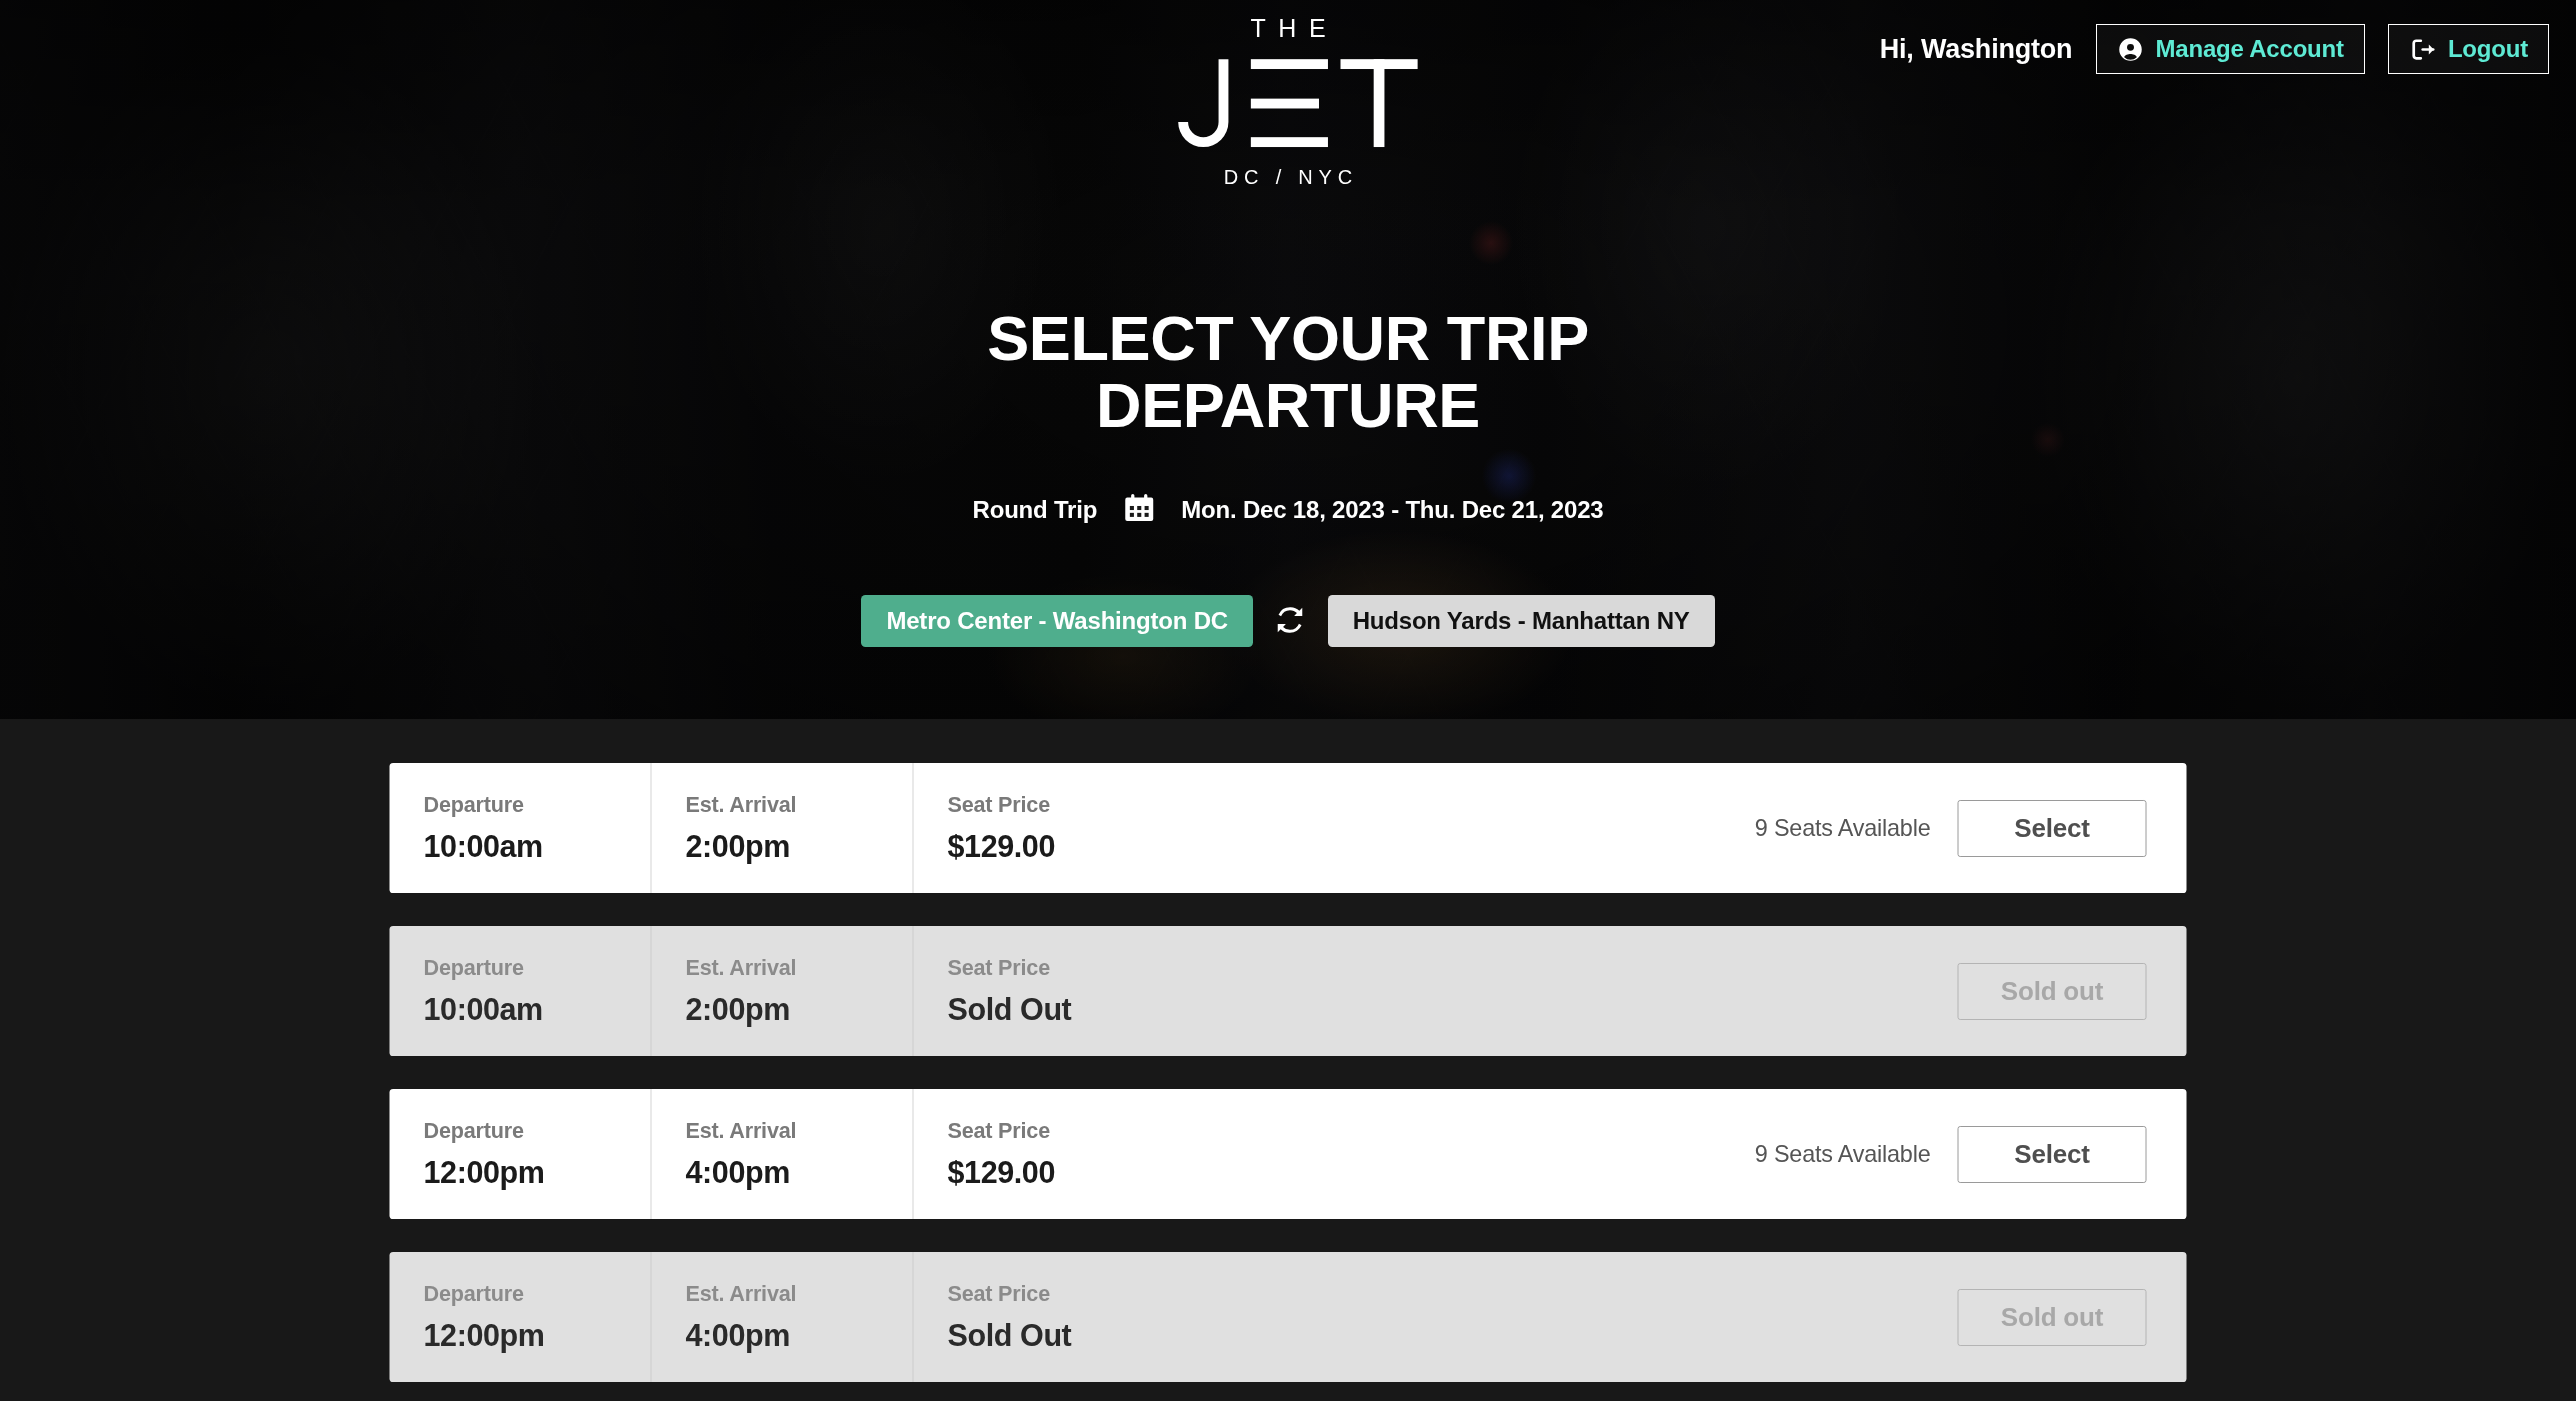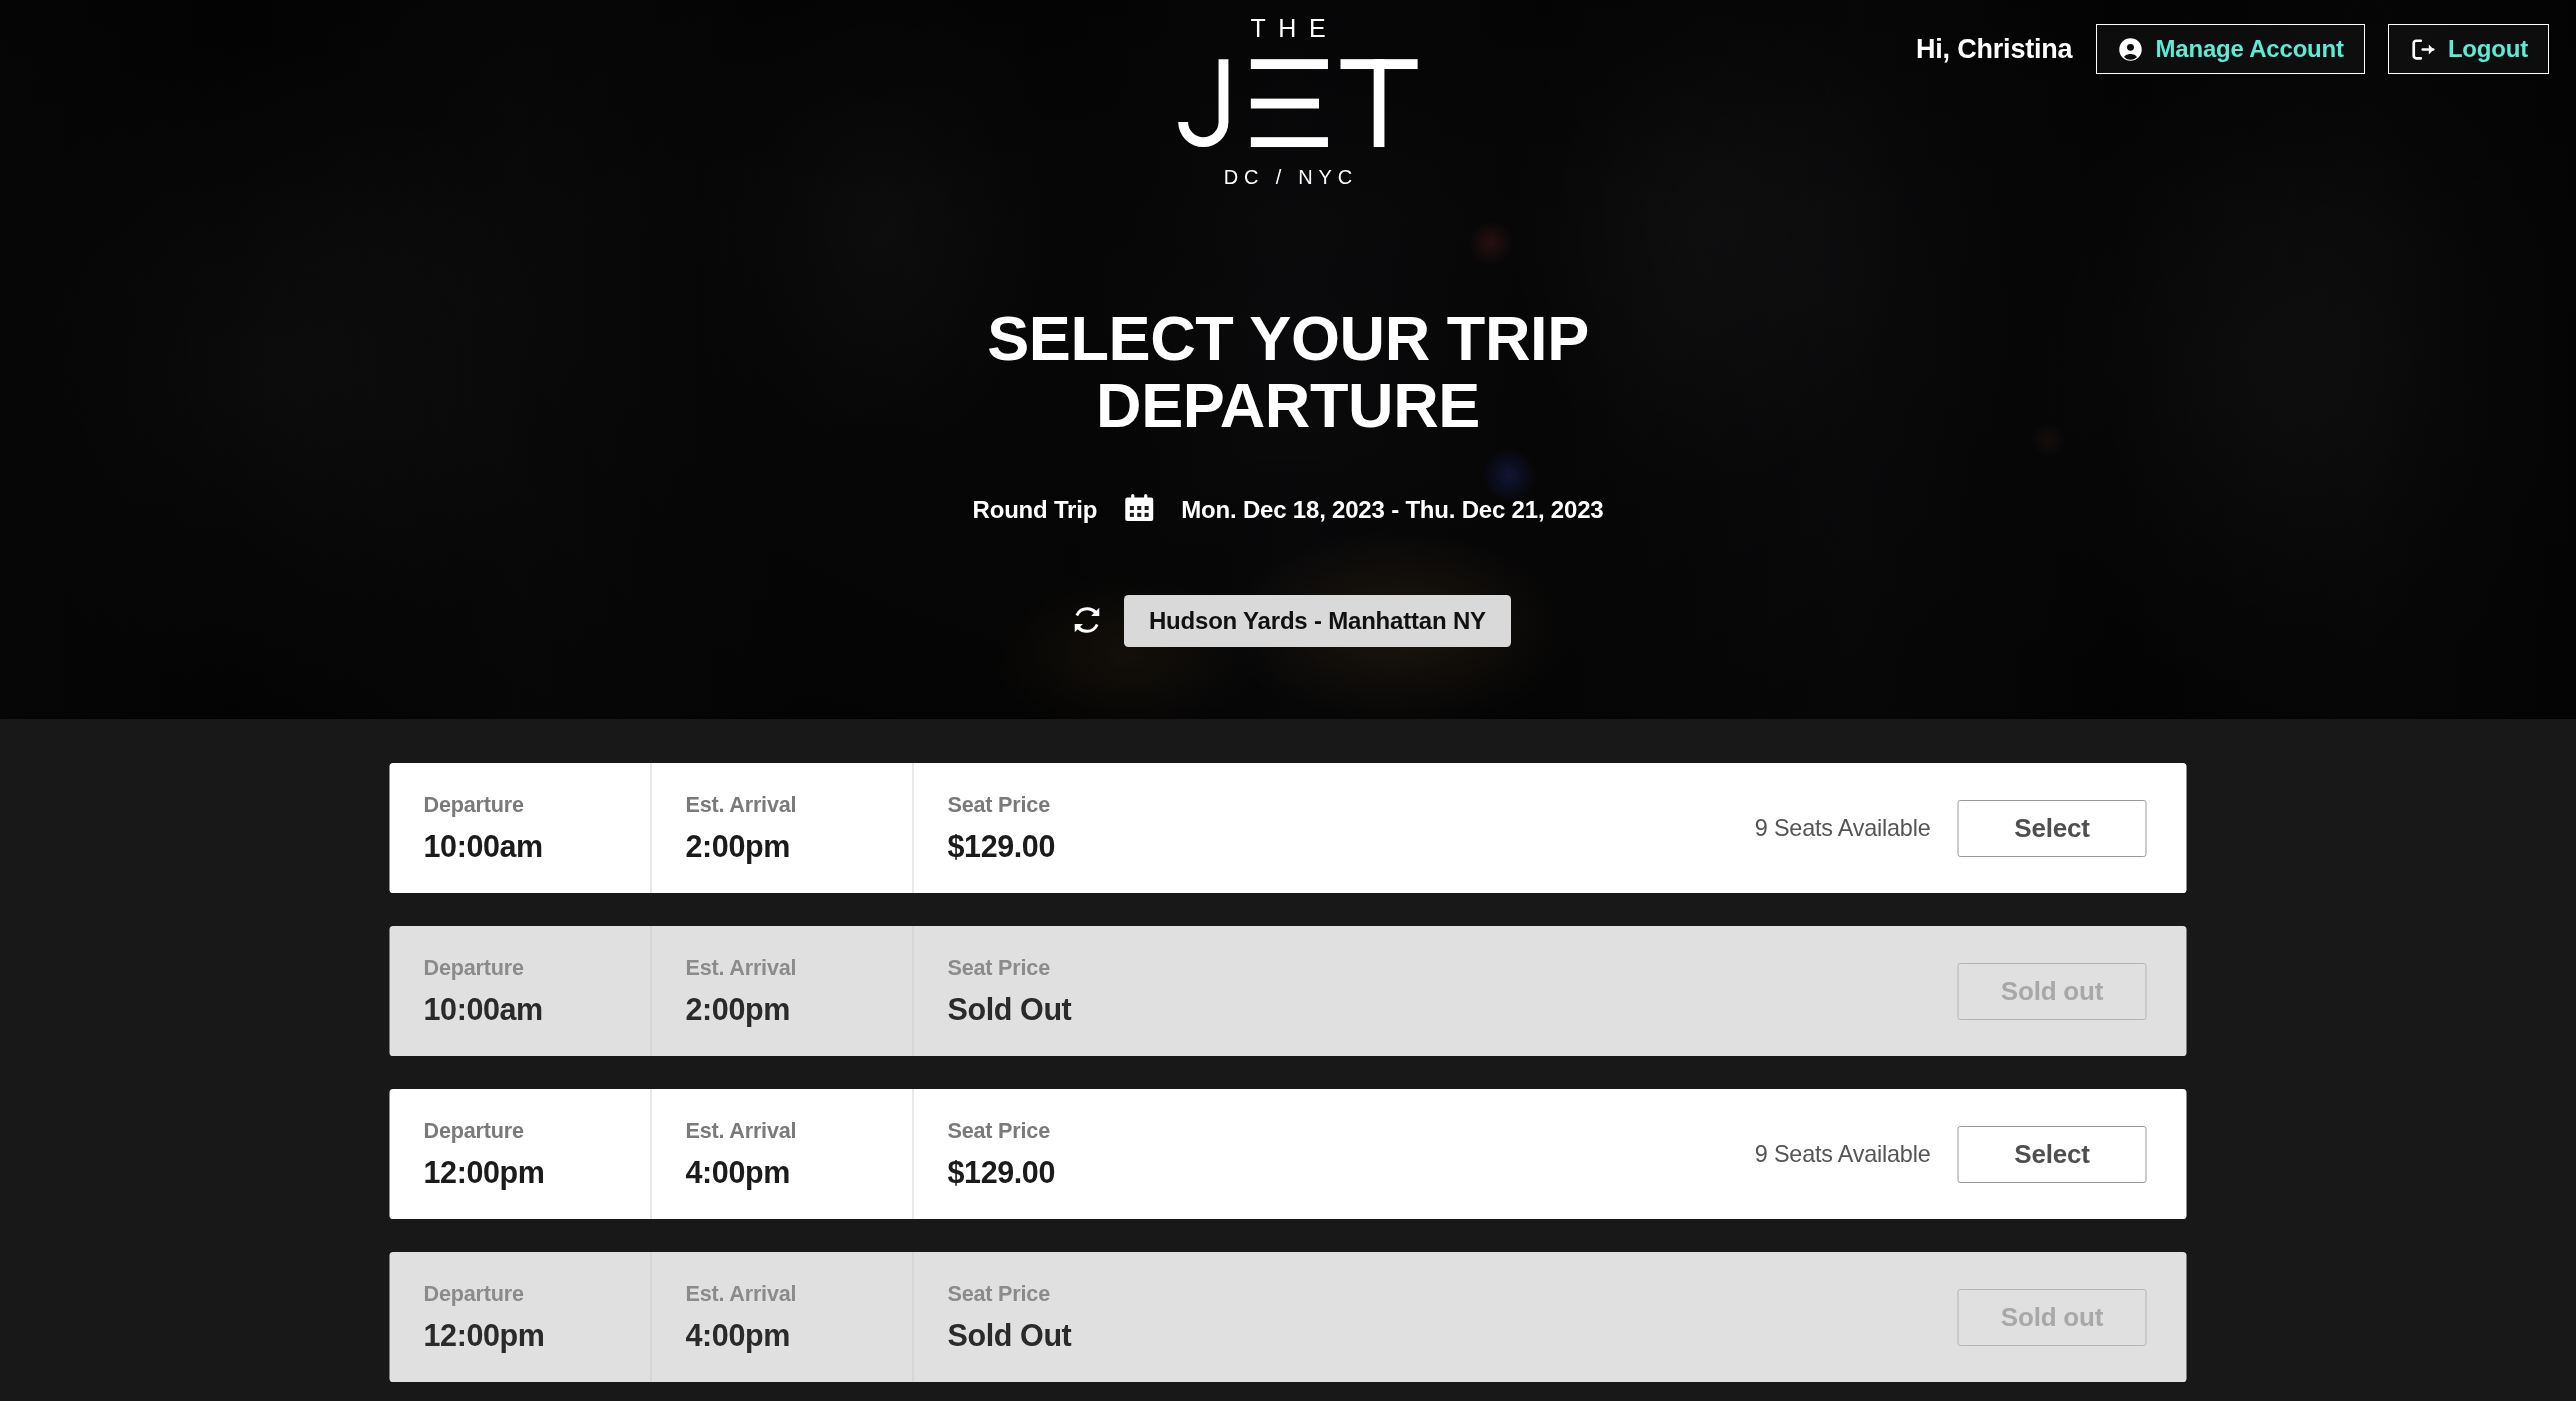--- a/index.html
+++ b/index.html
@@ -269,21 +269,21 @@
 </head>
 <body>
 
 <div class="hero">
   <div class="hero-bg"></div>
   <div class="hero-vignette"></div>
 
   <div class="hero-content">
 
     <div class="topbar">
-      <div class="greeting">Hi, Christina</div>
+      <div class="greeting">Hi, Washington</div>
 
       <button class="ghost-btn">
         <span>
           <svg width="27" height="27" viewBox="0 0 24 24" fill="#ffffff">
             <path d="M12 2a10 10 0 100 20 10 10 0 000-20zm0 5a3.1 3.1 0 110 6.2A3.1 3.1 0 0112 7zm0 14.2a8.1 8.1 0 01-5.6-2.25c.06-1.9 3.73-2.95 5.6-2.95s5.54 1.05 5.6 2.95A8.1 8.1 0 0112 21.2z"></path>
           </svg>
         </span>
         <span>Manage Account</span>
       </button>
 
@@ -331,20 +331,21 @@
           <rect x="16.2" y="11" width="3.2" height="3.2" fill="#1a1a1a"></rect>
           <rect x="4.6" y="16.4" width="3.2" height="3.2" fill="#1a1a1a"></rect>
           <rect x="10.4" y="16.4" width="3.2" height="3.2" fill="#1a1a1a"></rect>
           <rect x="16.2" y="16.4" width="3.2" height="3.2" fill="#1a1a1a"></rect>
         </svg>
       </span>
       <span class="trip-dates">Mon. Dec 18, 2023 - Thu. Dec 21, 2023</span>
     </div>
 
     <div class="route-row">
+      <div class="route-pill origin">Metro Center - Washington DC</div>
       <button class="swap-btn">
         <span>
           <svg width="32" height="32" viewBox="0 0 24 24" fill="#ffffff">
             <path d="M12 4.6c2.05 0 3.9.86 5.2 2.24l-2.1 2.1h6.1V2.84l-2.2 2.2A9.4 9.4 0 0012 2.4a9.4 9.4 0 00-8.6 5.6l1.9 1.1A7.2 7.2 0 0112 4.6z"></path>
             <path d="M12 19.4a7.25 7.25 0 01-5.2-2.24l2.1-2.1H2.8v6.1l2.2-2.2A9.4 9.4 0 0012 21.6c3.8 0 7.1-2.26 8.6-5.6l-1.9-1.1A7.2 7.2 0 0112 19.4z"></path>
           </svg>
         </span>
       </button>
       <div class="route-pill destination">Hudson Yards - Manhattan NY</div>
     </div>

